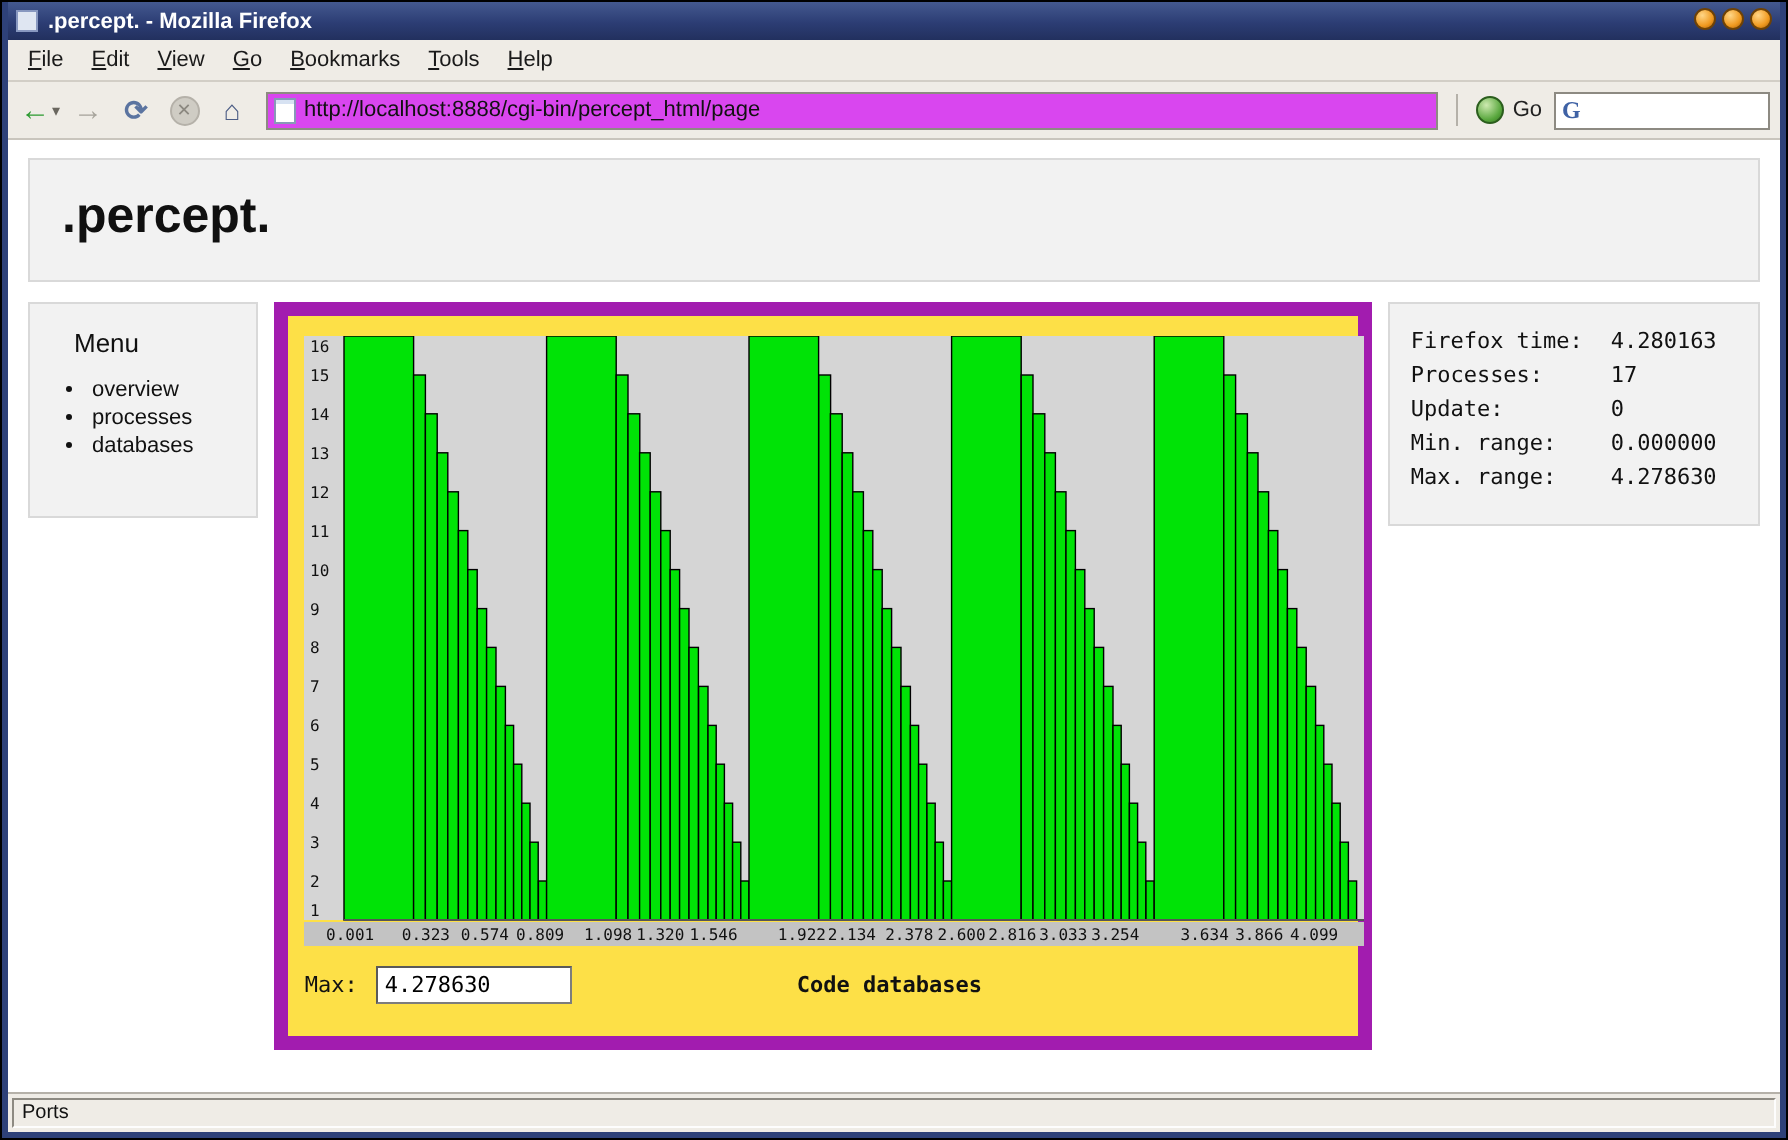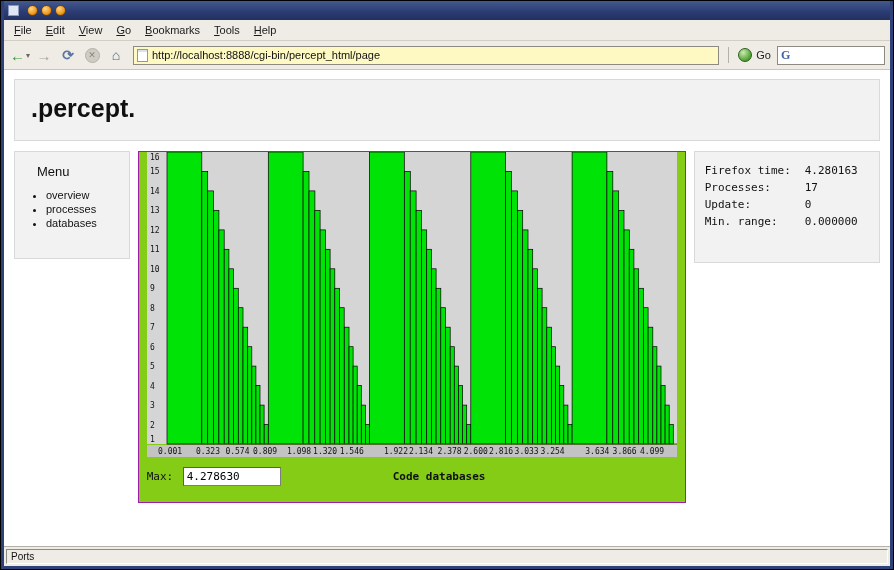--- a/index.html
+++ b/index.html
@@ -19,21 +19,21 @@
   .toolbar{height:28px;background:#efece6;border-bottom:1px solid #c9c5bd;display:flex;align-items:center;padding:0 5px;gap:2px;}
   .tb-btn{height:22px;min-width:22px;display:flex;align-items:center;justify-content:center;border-radius:3px;}
   .glyph{font-size:15px;font-weight:bold;line-height:1;}
   .glyph-green{color:#2e9b33;}
   .glyph-gray{color:#a7a49c;}
   .glyph-reload{color:#5b74a0;font-size:14px;font-weight:bold;}
   .stop-circle{width:15px;height:15px;border-radius:50%;background:#cfccc4;color:#8b8880;font-size:9px;
                display:flex;align-items:center;justify-content:center;border:1px solid #b5b1a9;box-sizing:border-box;}
   .glyph-home{color:#4c5d85;font-size:14px;font-weight:bold;}
   .dd{font-size:8px;color:#6a675f;margin-left:1px;}
-  .urlbox{flex:1;height:19px;background:#fef9c3;border:1px solid #8d8a82;display:flex;align-items:center;
+  .urlbox{flex:1;height:19px;background:#d946ef;border:1px solid #8d8a82;display:flex;align-items:center;
           padding:0 3px;gap:4px;margin:0 4px;box-sizing:border-box;}
   .doc-icon{width:9px;height:11px;background:#fff;border:1px solid #8898b8;box-shadow:inset 0 2px 0 #d7e2f2;}
   .url-input{flex:1;border:none;outline:none;font-size:11px;font-family:"Liberation Sans",sans-serif;color:#111;background:transparent;padding:0;min-width:0;}
   .tool-sep{width:1px;height:16px;background:#b5b1a9;margin:0 3px;}
   .go-wrap{display:flex;align-items:center;gap:4px;padding:0 4px;}
   .go-circle{width:14px;height:14px;border-radius:50%;
              background:radial-gradient(circle at 35% 30%,#cdeab0,#57a63c 65%,#337022);border:1px solid #2b5e1d;box-sizing:border-box;}
   .go-text{font-size:11px;color:#222;}
   .searchbox{width:108px;height:19px;background:#fff;border:1px solid #8d8a82;display:flex;align-items:center;
              padding:0 3px;gap:3px;box-sizing:border-box;}
@@ -41,21 +41,21 @@
   .search-input{flex:1;min-width:0;border:none;outline:none;font-size:11px;background:transparent;}
   
   .content{flex:1;background:#fff;overflow:hidden;padding-top:9px;}
   .header-box{margin:0 10px 10px;background:#f2f2f2;border:1px solid #d9d9d9;height:62px;box-sizing:border-box;padding:14px 16px;}
   .page-title{font-size:25px;font-weight:bold;color:#101010;margin:0;}
   .boxes{margin:0 10px;display:flex;align-items:flex-start;gap:8px;}
   .menu-box{width:118px;min-height:108px;box-sizing:border-box;background:#f2f2f2;border:1px solid #d9d9d9;padding:10px 6px 12px;}
   .menu-title{font-weight:normal;font-size:13px;margin:2px 0 9px 16px;color:#101010;}
   .side-menu{margin:1px;padding-left:24px;font-size:11px;line-height:14px;color:#111;}
   .side-menu li{cursor:pointer;}
-  .chart-panel{width:549px;box-sizing:border-box;background:#84cc16;border:1px solid #a21caf;padding:0 8px 16px;}
+  .chart-panel{width:549px;box-sizing:border-box;background:#fde047;border:7px solid #a21caf;padding:10px 8px 16px;}
   #chart-svg{display:block;}
   .tick{font-family:"DejaVu Sans Mono",monospace;font-size:8px;fill:#111;}
   .controls{margin-top:10px;font-family:"DejaVu Sans Mono",monospace;font-size:11px;color:#111;}
   .ctl-row{display:flex;align-items:center;margin-top:5px;}
   .ctl-label{width:36px;}
   .ctl-input{width:90px;height:15px;font-family:"DejaVu Sans Mono",monospace;font-size:11px;
              border:1px solid #7d7d7d;border-top-color:#5a5a5a;border-left-color:#5a5a5a;padding:1px 3px;background:#fff;}
   .fake-select{margin-left:12px;width:98px;height:19px;box-sizing:border-box;background:#e9e5dd;
                border:1px solid;border-color:#fdfdfd #6f6c64 #6f6c64 #fdfdfd;display:flex;align-items:center;
                font-family:"Liberation Sans",sans-serif;font-size:11px;cursor:default;}
@@ -73,20 +73,21 @@
   .status-field{flex:1;height:13px;border:1px solid;border-color:#8d8a82 #fdfdfd #fdfdfd #8d8a82;
                 font-size:10px;padding:0 4px;line-height:13px;color:#111;}
 </style>
 </head>
 <body>
 
 <div class="window">
 
   <div class="titlebar">
     <span class="win-icon"></span>
+    <span class="title">.percept. - Mozilla Firefox</span>
     <span id="win-buttons"><span class="win-btn"></span><span class="win-btn"></span><span class="win-btn"></span></span>
   </div>
 
   <div class="app">
 
     <div class="menubar" id="menubar">
         <span class="menu-item"><u>F</u>ile</span>
         <span class="menu-item"><u>E</u>dit</span>
         <span class="menu-item"><u>V</u>iew</span>
         <span class="menu-item"><u>G</u>o</span>
@@ -264,20 +265,21 @@
               <span class="code-location">Code databases</span>
             </div>
           </div>
         </div>
 
         <div class="info-box" id="info-box">
             <div><span class="info-label">Firefox time:</span><span>4.280163</span></div>
             <div><span class="info-label">Processes:</span><span>17</span></div>
             <div><span class="info-label">Update:</span><span>0</span></div>
             <div><span class="info-label">Min. range:</span><span>0.000000</span></div>
+            <div><span class="info-label">Max. range:</span><span>4.278630</span></div>
           </div>
 
       </div>
     </div>
 
     <div class="statusbar">
       <div class="status-field">Ports</div>
     </div>
 
   </div>

